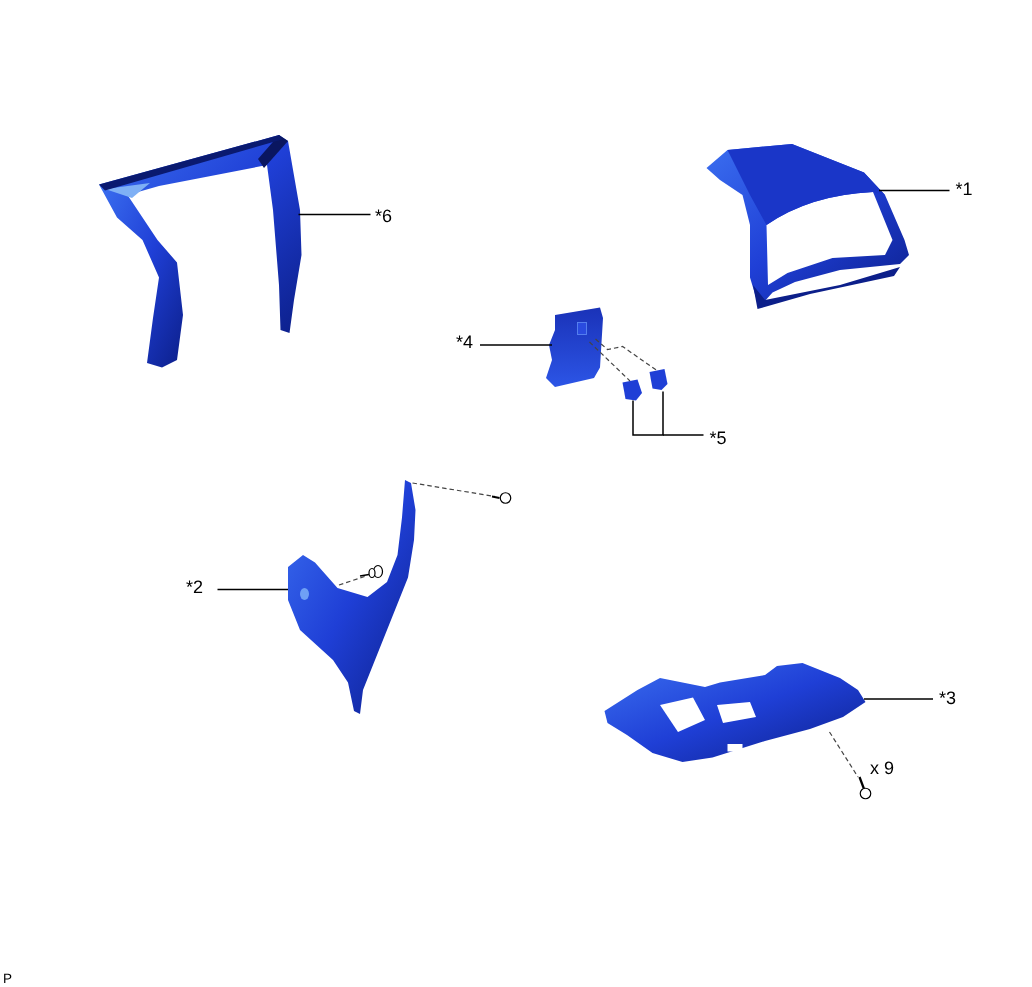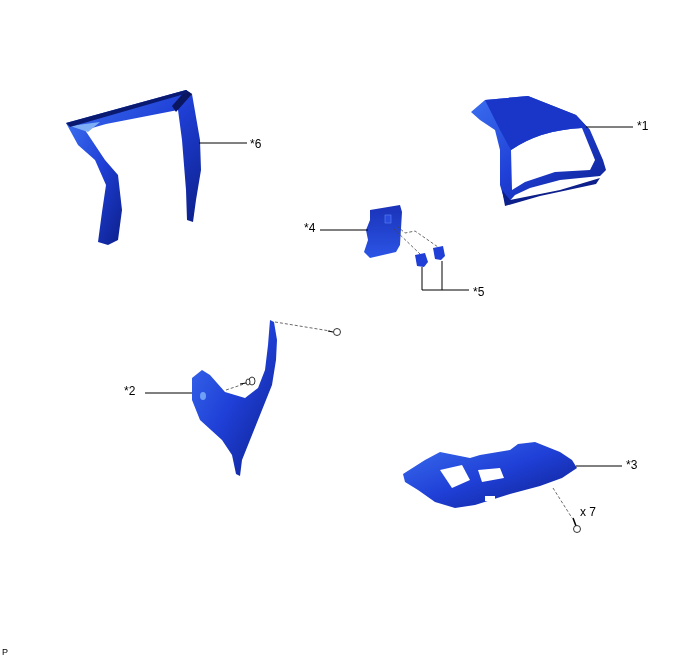--- a/index.html
+++ b/index.html
@@ -86,14 +86,14 @@
     <circle cx="577" cy="529" r="3.5" fill="#fff" stroke="#000" stroke-width="0.8"></circle>
   </g>
 </svg>
 
 <div class="lbl" style="left:637px;top:120px;">*1</div>
 <div class="lbl" style="left:124px;top:385px;">*2</div>
 <div class="lbl" style="left:626px;top:459px;">*3</div>
 <div class="lbl" style="left:304px;top:222px;">*4</div>
 <div class="lbl" style="left:473px;top:286px;">*5</div>
 <div class="lbl" style="left:250px;top:138px;">*6</div>
-<div class="lbl" style="left:580px;top:506px;">x 7</div>
+<div class="lbl" style="left:580px;top:506px;">x 9</div>
 <div class="corner">P</div>
 
 </body></html>

